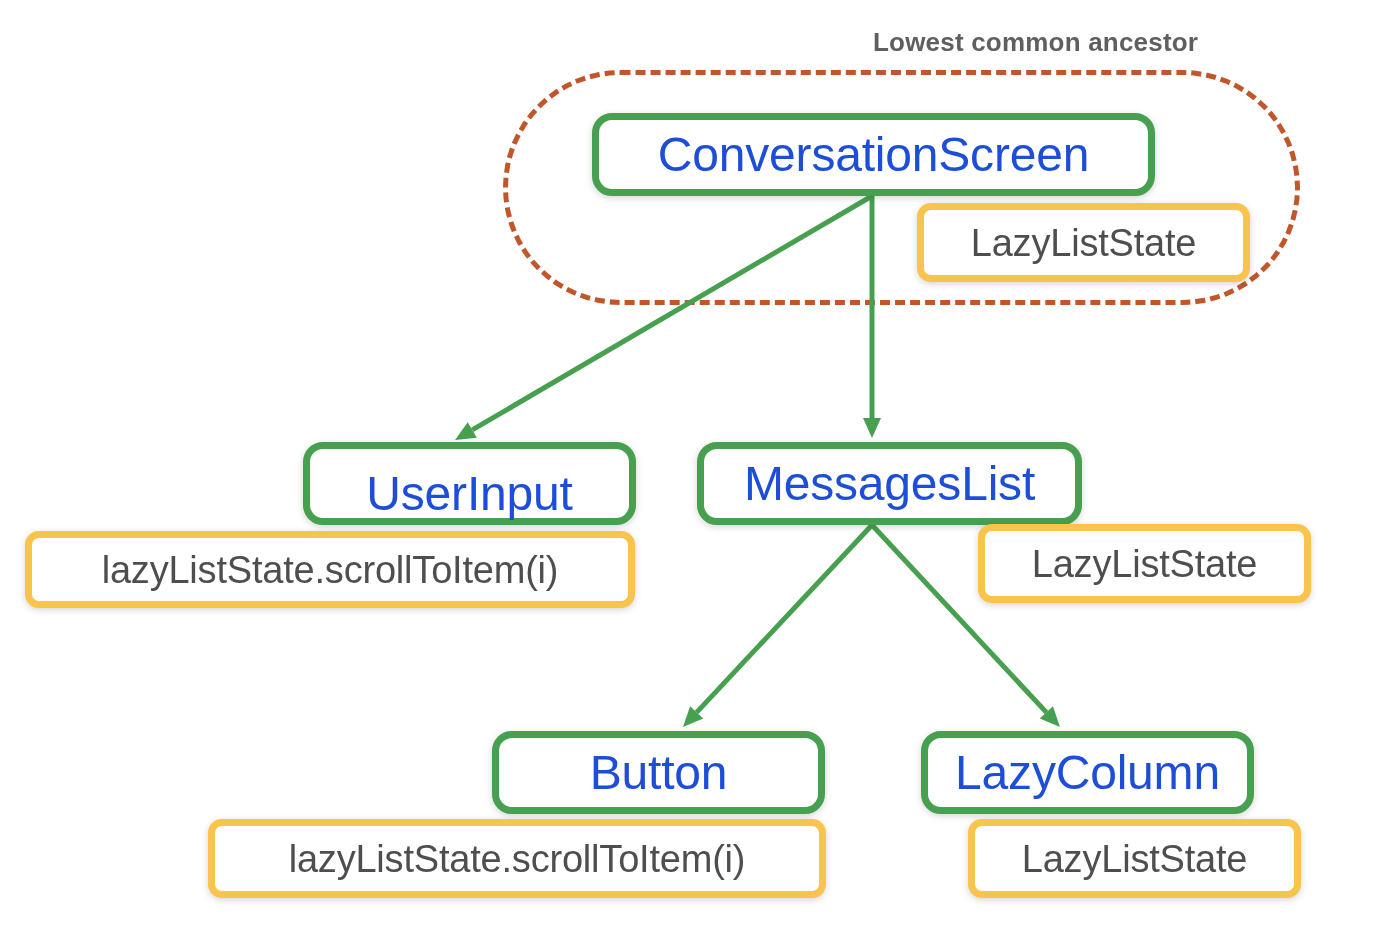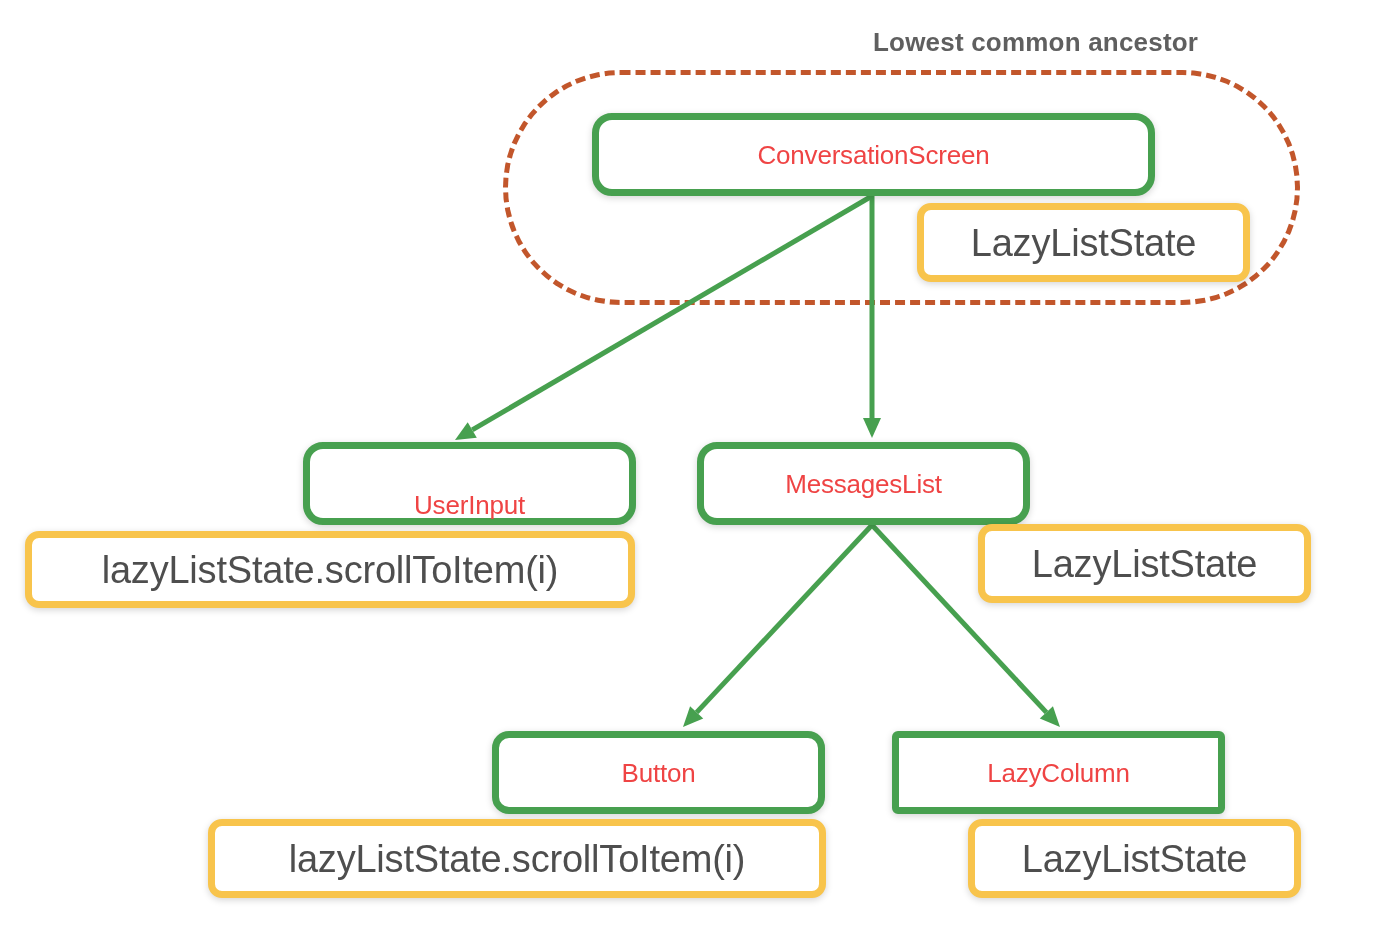--- a/index.html
+++ b/index.html
@@ -41,22 +41,22 @@
     white-space: nowrap;
     line-height: 1;
   }
 
   
   .node-green {
     border: 7px solid #47A04F;
     border-radius: 20px;
   }
   .node-green .label {
-    color: #ef4444;
-    font-size: 26px;
+    color: #1d4ed8;
+    font-size: 48px;
     letter-spacing: -0.2px;
   }
 
   
   .node-yellow {
     border: 7px solid #F8C44C;
     border-radius: 14px;
   }
   .node-yellow .label {
     color: #4e4e4e;
@@ -114,33 +114,33 @@
       </div>
       <div class="node node-yellow" style="left: 917px; top: 203px; width: 333px; height: 79px;">
         <span class="label">LazyListState</span>
       </div>
       <div class="node node-green" style="left: 303px; top: 442px; width: 333px; height: 83px; align-items: flex-end;">
         <span class="label">UserInput</span>
       </div>
       <div class="node node-yellow" style="left: 25px; top: 531px; width: 610px; height: 77px;">
         <span class="label">lazyListState.scrollToItem(i)</span>
       </div>
-      <div class="node node-green" style="left: 697px; top: 442px; width: 333px; height: 83px;">
+      <div class="node node-green" style="left: 697px; top: 442px; width: 385px; height: 83px;">
         <span class="label">MessagesList</span>
       </div>
       <div class="node node-yellow" style="left: 978px; top: 524px; width: 333px; height: 79px;">
         <span class="label">LazyListState</span>
       </div>
-      <div class="node node-green" style="left: 492px; top: 731px; width: 333px; height: 83px; border-radius: 17px;">
+      <div class="node node-green" style="left: 492px; top: 731px; width: 333px; height: 83px;">
         <span class="label">Button</span>
       </div>
       <div class="node node-yellow" style="left: 208px; top: 819px; width: 618px; height: 79px;">
         <span class="label">lazyListState.scrollToItem(i)</span>
       </div>
-      <div class="node node-green" style="left: 892px; top: 731px; width: 333px; height: 83px; border-radius: 6px;">
+      <div class="node node-green" style="left: 921px; top: 731px; width: 333px; height: 83px;">
         <span class="label">LazyColumn</span>
       </div>
       <div class="node node-yellow" style="left: 968px; top: 819px; width: 333px; height: 79px;">
         <span class="label">LazyListState</span>
       </div>
     </div>
 
 </div>
 
 </body></html>

